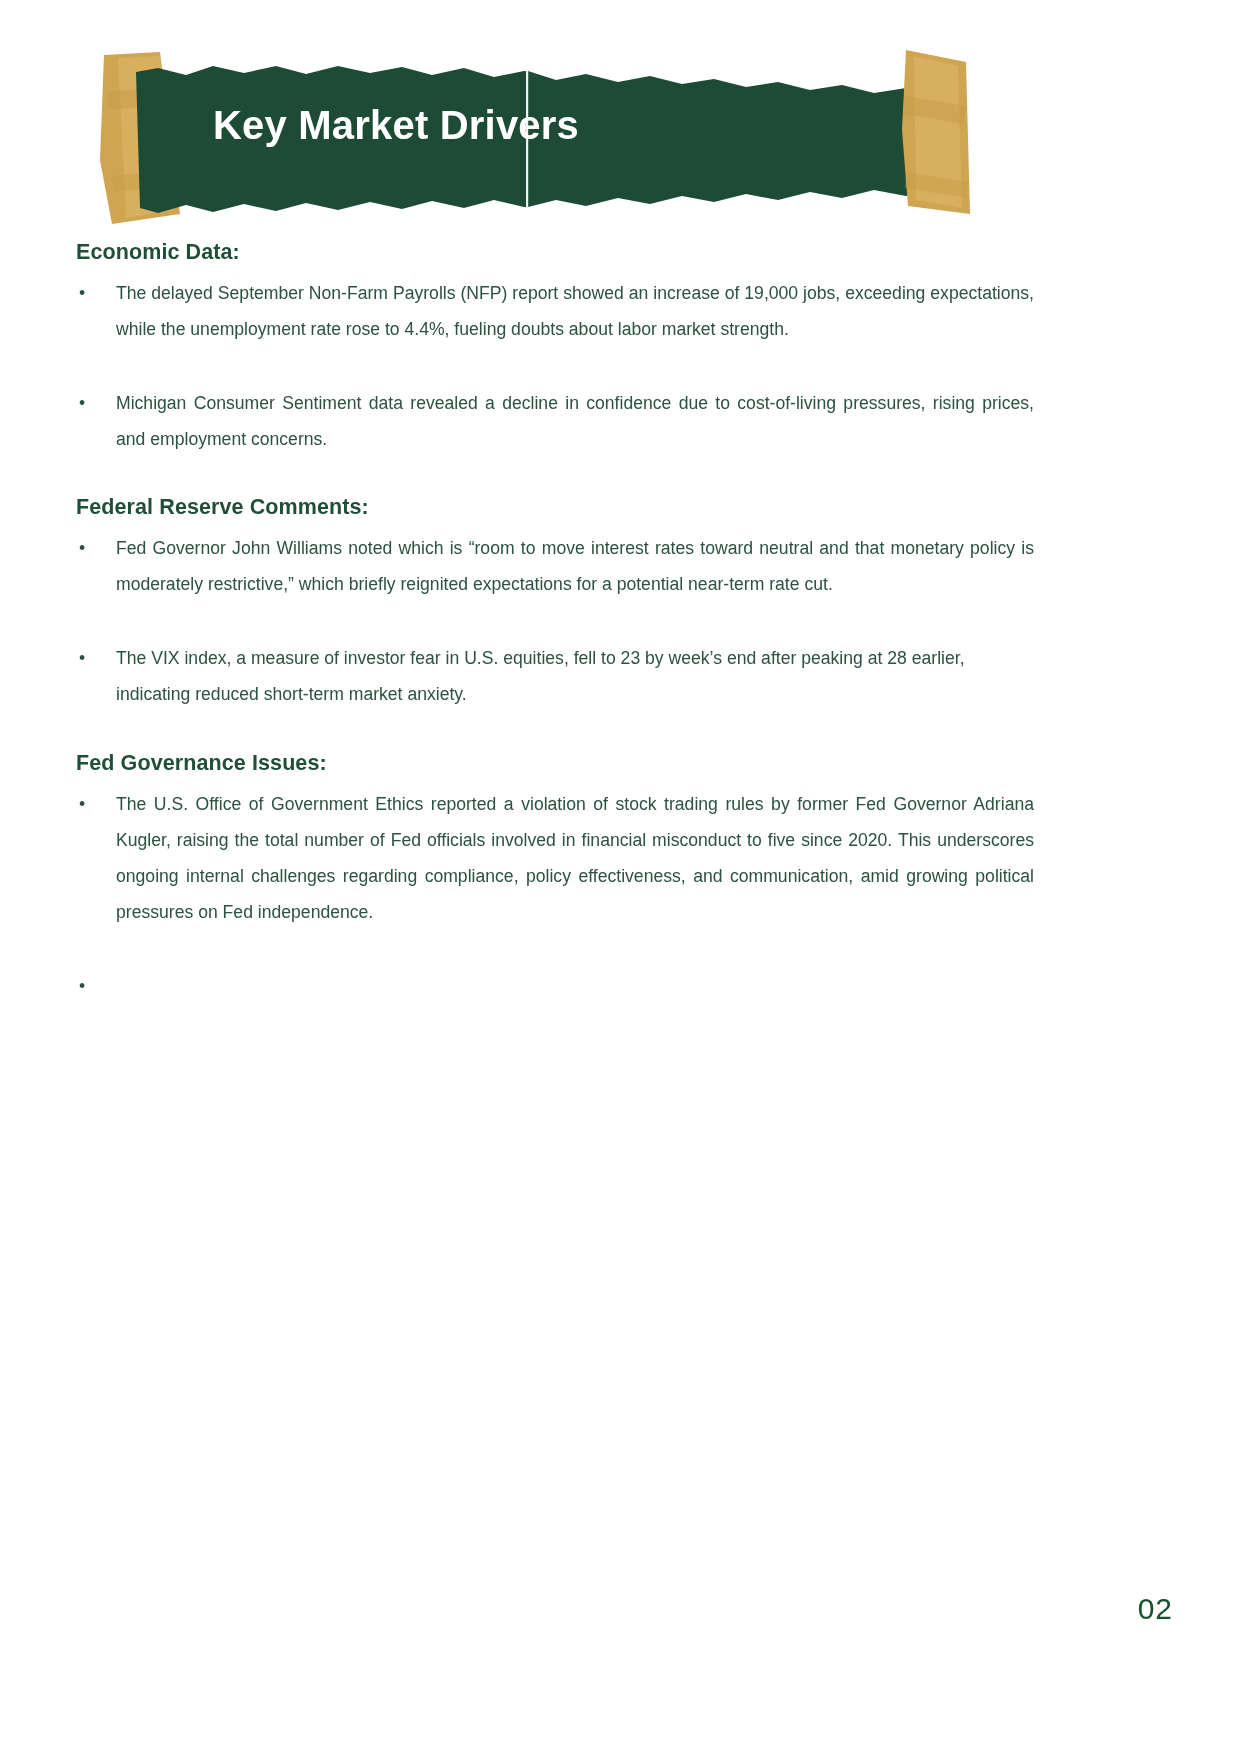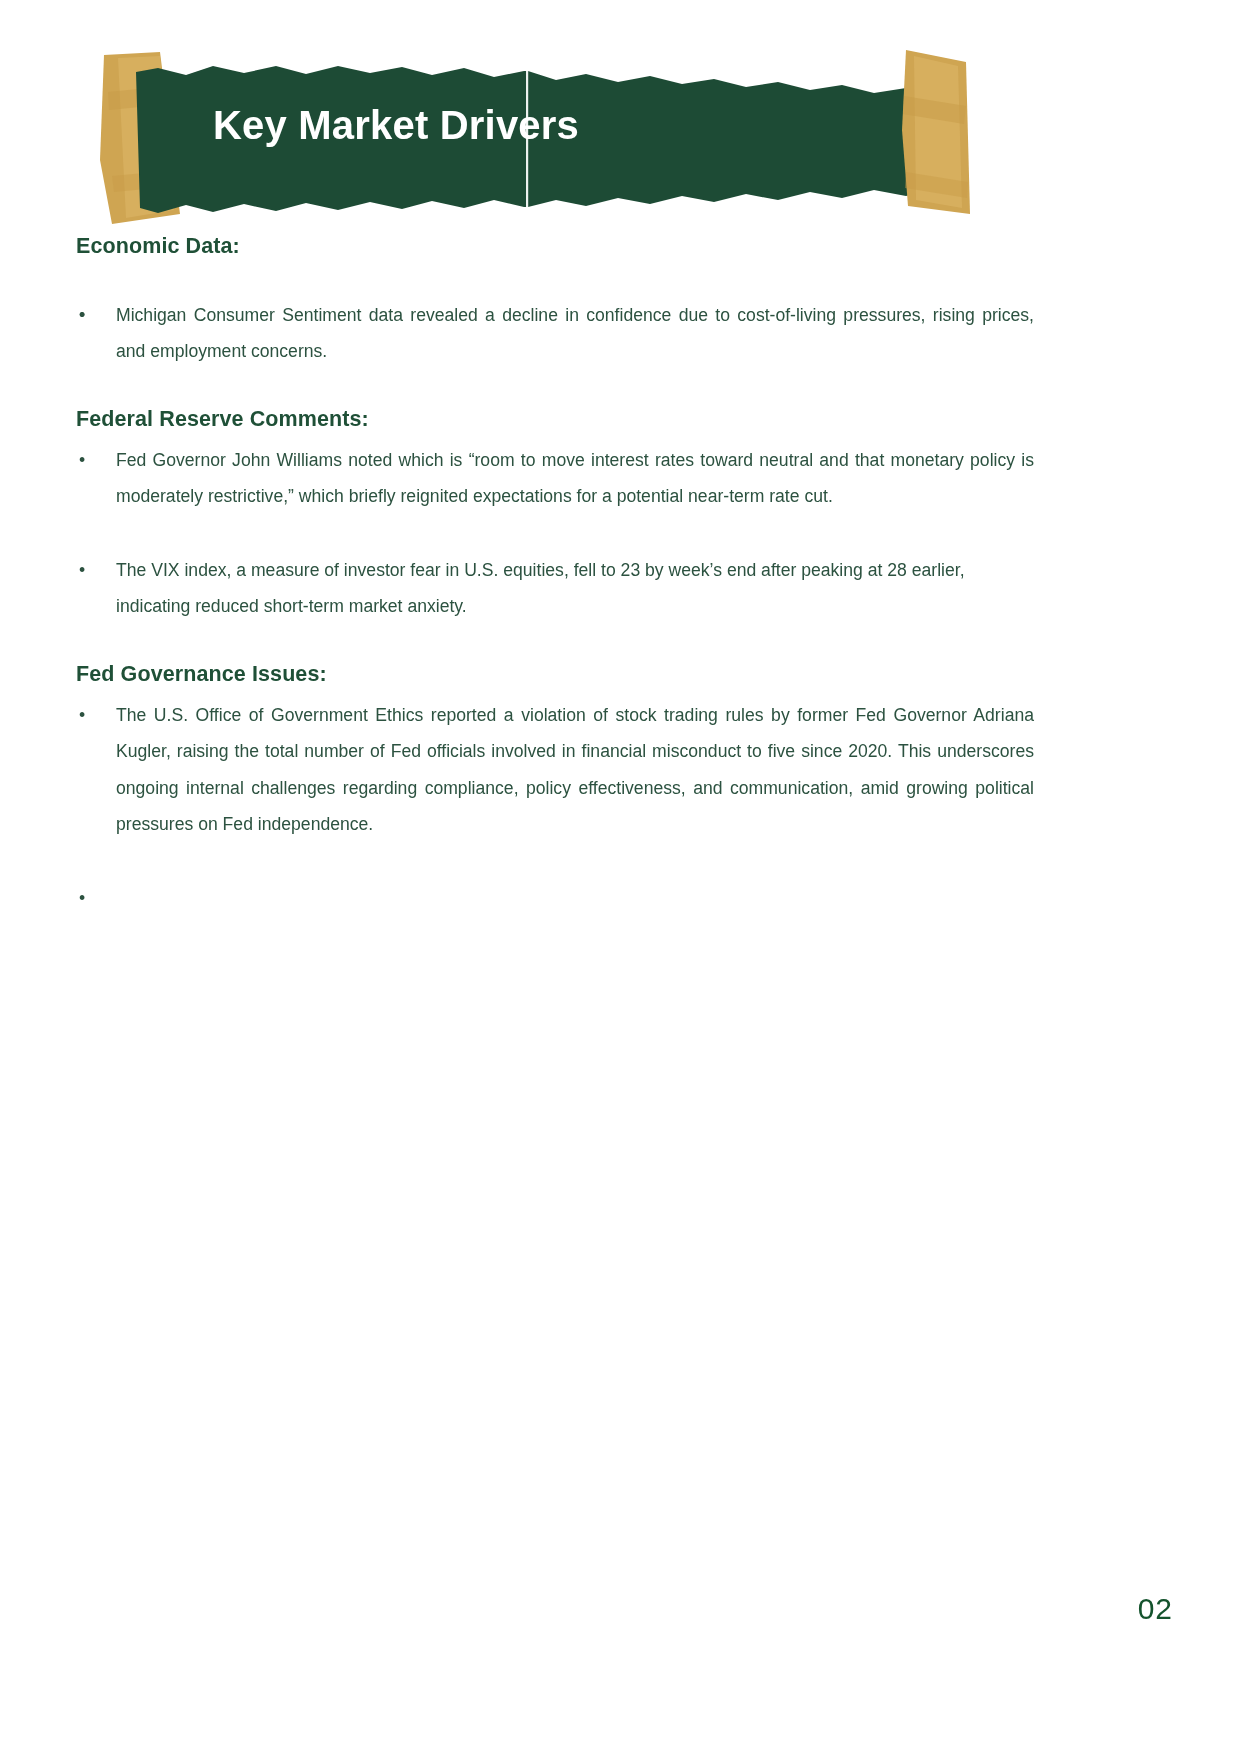--- a/index.html
+++ b/index.html
@@ -38,21 +38,21 @@
     font-weight: 700;
     color: #ffffff;
     letter-spacing: 0.2px;
     white-space: nowrap;
   }
 
   
   .content {
     position: absolute;
     left: 76px;
-    top: 234px;
+    top: 240px;
     width: 958px;
   }
   .section {
     margin-bottom: 0;
   }
   .section-heading {
     font-size: 21.5px;
     font-weight: 700;
     color: #1f5037;
     margin: 0 0 10px 0;
@@ -142,20 +142,21 @@
   <div class="banner-title">Key Market Drivers</div>
 </div>
 
 <div class="content">
 
   <div class="section">
     <h2 class="section-heading">Economic Data:</h2>
     <ul class="bullet-list">
       <li class="bullet-item">
         <span class="dot">•</span>
+        <span>The delayed September Non-Farm Payrolls (NFP) report showed an increase of 19,000 jobs, exceeding expectations, while the unemployment rate rose to 4.4%, fueling doubts about labor market strength.</span>
       </li>
       <li class="bullet-item">
         <span class="dot">•</span>
         <span>Michigan Consumer Sentiment data revealed a decline in confidence due to cost-of-living pressures, rising prices, and employment concerns.</span>
       </li>
     </ul>
   </div>
 
   <div class="section">
     <h2 class="section-heading">Federal Reserve Comments:</h2>

